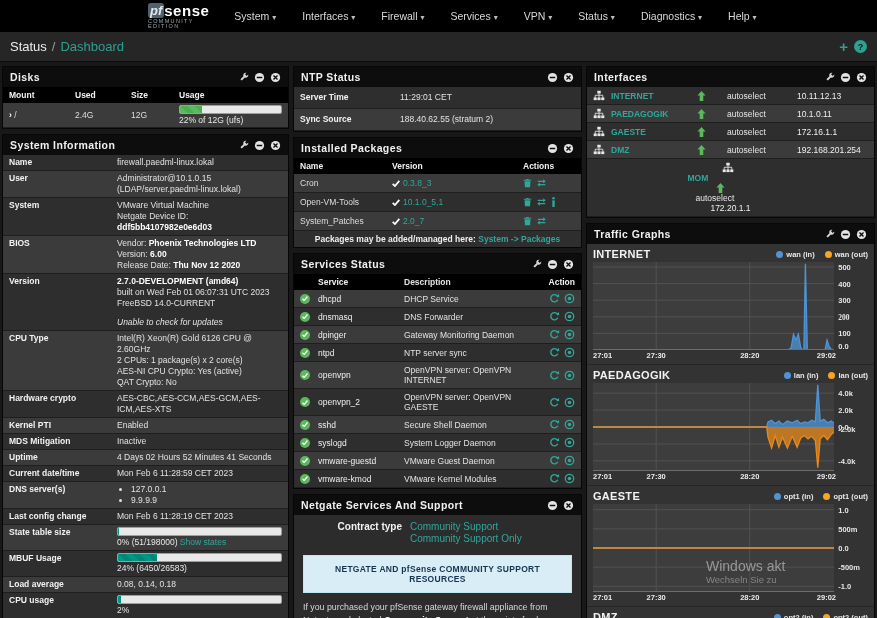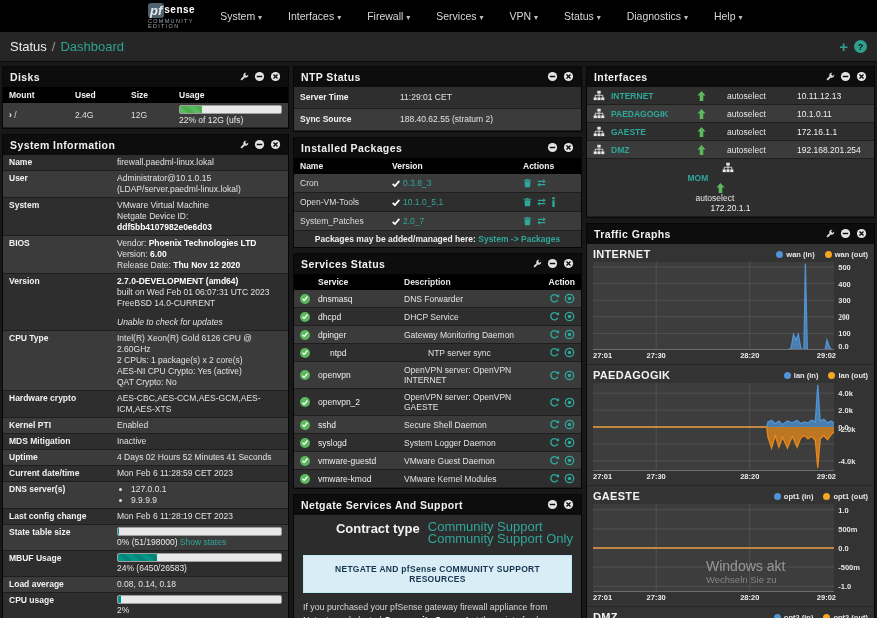--- a/index.html
+++ b/index.html
@@ -4,42 +4,42 @@
 <style>
   * { box-sizing: border-box; margin: 0; padding: 0; }
   html,body { width:877px; height:618px; overflow:hidden; }
   body { background:#181818; font-family:"Liberation Sans", sans-serif; color:#dedede; position:relative; }
 
   
   .navbar { height:32px; background:#000; display:flex; align-items:center; }
   .brand { margin-left:148px; line-height:1; }
   .brand-top { display:flex; align-items:center; }
   .brand-pf { font-style:italic; font-weight:bold; font-size:13px; color:#dfe7ec; background:#50616e; border-radius:3px; padding:1px 2px; }
-  .brand-sense { font-weight:bold; font-size:10px; color:#fff; letter-spacing:.5px; }
+  .brand-sense { font-weight:bold; font-size:15px; color:#fff; letter-spacing:.5px; }
   .brand-sub { font-size:5.5px; color:#9aa5ad; letter-spacing:1.3px; margin-top:1px; }
   .menus { display:flex; margin-left:12px; }
   .menu { color:#d9d9d9; font-size:10.5px; padding:0 13px; cursor:pointer; white-space:nowrap; }
   .menu .caret { font-size:8px; color:#bdbdbd; }
   .logout-btn { margin-left:auto; margin-right:152px; display:flex; }
 
   
   .crumb-bar { height:30px; background:#262626; border-bottom:1px solid #0b0b0b; display:flex; align-items:center; padding:0 10px; }
   .crumb-sec { font-size:13px; color:#ececec; }
   .crumb-sep { font-size:13px; color:#9b9b9b; margin:0 5px; }
   .crumb-page { font-size:13px; color:#2fa08f; }
   .crumb-icons { margin-left:auto; display:flex; align-items:center; gap:6px; }
   .plus-ic { color:#2fa08f; font-size:15px; font-weight:bold; cursor:pointer; line-height:1; }
   .help-ic { width:13px; height:13px; background:#2fa08f; border-radius:50%; color:#081513; font-size:9px; font-weight:bold; display:flex; align-items:center; justify-content:center; cursor:pointer; }
 
   
   .content { display:grid; grid-template-columns:287px 289px 1fr; gap:4px; padding:4px 2px 0 2px; align-items:start; }
   .col { display:flex; flex-direction:column; gap:5px; min-width:0; }
 
   .panel { background:#2c2c2c; border:1px solid #070707; width:100%; }
-  .panel-hd { background:#0d0d0d; display:flex; align-items:flex-start; padding:4px 7px; }
+  .panel-hd { background:#0d0d0d; display:flex; align-items:center; padding:4px 7px; }
   .panel-title { font-size:10.5px; font-weight:bold; color:#f0f0f0; letter-spacing:.4px; }
   .hd-icons { margin-left:auto; display:flex; align-items:center; gap:5px; }
   .hd-icons .icon { display:flex; cursor:pointer; }
 
   .icon svg { display:block; }
 
   
   .t-head { background:#000; display:flex; font-size:8.5px; font-weight:bold; color:#f2f2f2; padding:3px 6px; }
   .row { display:flex; align-items:center; font-size:8.5px; padding:2px 6px; border-bottom:1px solid #1e1e1e; }
   .row:nth-child(odd) { background:#2e2e2e; }
@@ -67,21 +67,21 @@
   .pk-c1{width:92px;} .pk-c2{flex:1; display:flex; align-items:center; gap:3px;} .pk-c3{width:52px; display:flex; gap:4px; justify-content:flex-start;}
   .pk-ver { color:#2fa79a; }
   .pkg-foot { font-size:8.5px; text-align:center; padding:3px 4px; background:#2e2e2e; color:#f0f0f0; font-weight:bold; }
 
   
   .sv-c0{width:18px; display:flex;} .sv-c1{width:86px; color:#efefef;} .sv-c2{flex:1; color:#e3e3e3;} .sv-c3{width:34px; display:flex; gap:4px; justify-content:flex-end;}
   .svc-head .sv-c1{margin-left:18px;}
   .ok-badge { width:10px; height:10px; border-radius:50%; background:#5cb85c; display:flex; align-items:center; justify-content:center; }
 
   
-  .ng-contract { display:flex; padding:6px 8px 2px 8px; font-size:13px;justify-content:flex-end; }
+  .ng-contract { display:flex; padding:6px 8px 2px 8px; font-size:10px; }
   .ng-contract .lb { width:108px; min-width:108px; text-align:right; padding-right:8px; font-weight:bold; color:#f2f2f2; }
   .ng-contract .vals { color:#2fa79a; line-height:12px; }
   .ng-banner { margin:8px 9px; background:#d9edf7; border:1px solid #bce8f1; color:#17344f; font-weight:bold; font-size:8.5px; text-align:center; padding:8px 6px; letter-spacing:.3px; }
   .ng-p { padding:0 9px; font-size:8.8px; line-height:12.5px; color:#d8d8d8; margin-bottom:9px; }
   .ng-p .b { font-weight:bold; color:#fff; }
 
   
   .if-c0{width:18px; display:flex;} .if-c1{width:86px; color:#2fa79a; font-weight:bold;} .if-c2{width:30px; display:flex;} .if-c3{width:70px; color:#e6e6e6;} .if-c4{flex:1; color:#f0f0f0;}
 
   
@@ -503,20 +503,45 @@
             <span class="sv-c3">Action</span>
           </div>
           <div class="row" style="padding: 3px 6px;">
             <span class="sv-c0">
               <span class="ok-badge">
                 <svg width="6" height="5" viewBox="0 0 12 10">
                   <path fill="none" stroke="#fff" stroke-width="2.6" d="M1 5.5l3.4 3.3L11 1"></path>
                 </svg>
               </span>
             </span>
+            <span class="sv-c1">dhcpd</span>
+            <span class="sv-c2">DHCP Service</span>
+            <span class="sv-c3">
+              <span class="icon">
+                <svg width="11" height="11" viewBox="0 0 12 12">
+                  <path fill="none" stroke="#2fa79a" stroke-width="1.5" d="M9.6 7.4A4 4 0 1 1 9.8 4.6"></path>
+                  <path fill="#2fa79a" d="M10.8 1.2l.4 3.4-3.2-1z"></path>
+                </svg>
+              </span>
+              <span class="icon">
+                <svg width="11" height="11" viewBox="0 0 12 12">
+                  <circle cx="6" cy="6" r="4.6" fill="none" stroke="#2fa79a" stroke-width="1.4"></circle>
+                  <circle cx="6" cy="6" r="2" fill="#2fa79a"></circle>
+                </svg>
+              </span>
+            </span>
+          </div>
+          <div class="row" style="padding: 3px 6px;">
+            <span class="sv-c0">
+              <span class="ok-badge">
+                <svg width="6" height="5" viewBox="0 0 12 10">
+                  <path fill="none" stroke="#fff" stroke-width="2.6" d="M1 5.5l3.4 3.3L11 1"></path>
+                </svg>
+              </span>
+            </span>
             <span class="sv-c1">dnsmasq</span>
             <span class="sv-c2">DNS Forwarder</span>
             <span class="sv-c3">
               <span class="icon">
                 <svg width="11" height="11" viewBox="0 0 12 12">
                   <path fill="none" stroke="#2fa79a" stroke-width="1.5" d="M9.6 7.4A4 4 0 1 1 9.8 4.6"></path>
                   <path fill="#2fa79a" d="M10.8 1.2l.4 3.4-3.2-1z"></path>
                 </svg>
               </span>
               <span class="icon">
@@ -528,63 +553,38 @@
             </span>
           </div>
           <div class="row" style="padding: 3px 6px;">
             <span class="sv-c0">
               <span class="ok-badge">
                 <svg width="6" height="5" viewBox="0 0 12 10">
                   <path fill="none" stroke="#fff" stroke-width="2.6" d="M1 5.5l3.4 3.3L11 1"></path>
                 </svg>
               </span>
             </span>
-            <span class="sv-c1">dhcpd</span>
-            <span class="sv-c2">DHCP Service</span>
-            <span class="sv-c3">
-              <span class="icon">
-                <svg width="11" height="11" viewBox="0 0 12 12">
-                  <path fill="none" stroke="#2fa79a" stroke-width="1.5" d="M9.6 7.4A4 4 0 1 1 9.8 4.6"></path>
-                  <path fill="#2fa79a" d="M10.8 1.2l.4 3.4-3.2-1z"></path>
-                </svg>
-              </span>
-              <span class="icon">
-                <svg width="11" height="11" viewBox="0 0 12 12">
-                  <circle cx="6" cy="6" r="4.6" fill="none" stroke="#2fa79a" stroke-width="1.4"></circle>
-                  <circle cx="6" cy="6" r="2" fill="#2fa79a"></circle>
-                </svg>
-              </span>
-            </span>
-          </div>
-          <div class="row" style="padding: 3px 6px;">
-            <span class="sv-c0">
-              <span class="ok-badge">
-                <svg width="6" height="5" viewBox="0 0 12 10">
-                  <path fill="none" stroke="#fff" stroke-width="2.6" d="M1 5.5l3.4 3.3L11 1"></path>
-                </svg>
-              </span>
-            </span>
             <span class="sv-c1">dpinger</span>
             <span class="sv-c2">Gateway Monitoring Daemon</span>
             <span class="sv-c3">
               <span class="icon">
                 <svg width="11" height="11" viewBox="0 0 12 12">
                   <path fill="none" stroke="#2fa79a" stroke-width="1.5" d="M9.6 7.4A4 4 0 1 1 9.8 4.6"></path>
                   <path fill="#2fa79a" d="M10.8 1.2l.4 3.4-3.2-1z"></path>
                 </svg>
               </span>
               <span class="icon">
                 <svg width="11" height="11" viewBox="0 0 12 12">
                   <circle cx="6" cy="6" r="4.6" fill="none" stroke="#2fa79a" stroke-width="1.4"></circle>
                   <circle cx="6" cy="6" r="2" fill="#2fa79a"></circle>
                 </svg>
               </span>
             </span>
           </div>
-          <div class="row" style="padding: 3px 6px; gap: 12px;">
+          <div class="row" style="padding: 3px 6px;">
             <span class="sv-c0">
               <span class="ok-badge">
                 <svg width="6" height="5" viewBox="0 0 12 10">
                   <path fill="none" stroke="#fff" stroke-width="2.6" d="M1 5.5l3.4 3.3L11 1"></path>
                 </svg>
               </span>
             </span>
             <span class="sv-c1">ntpd</span>
             <span class="sv-c2">NTP server sync</span>
             <span class="sv-c3">

